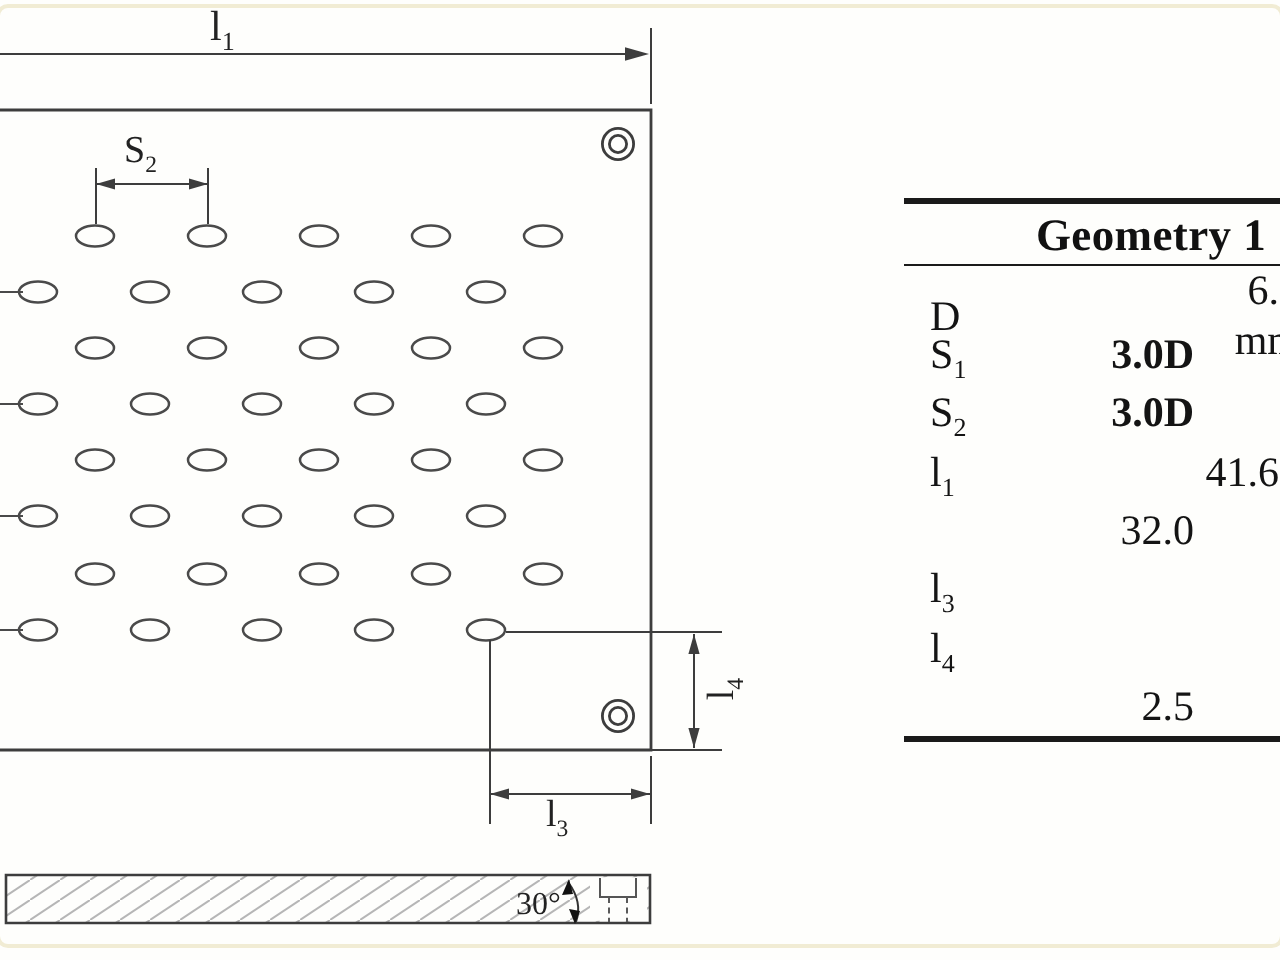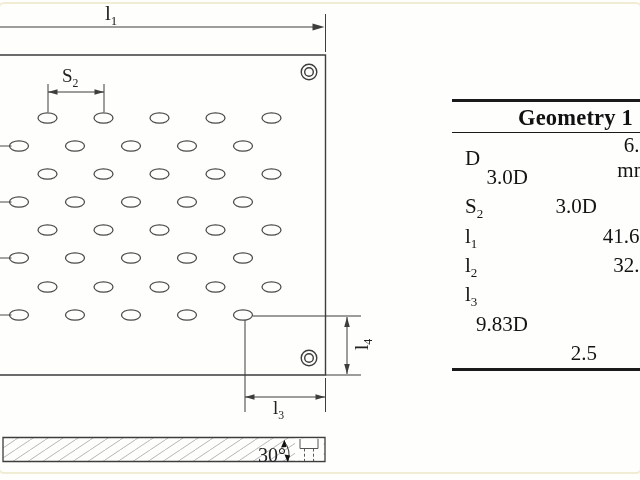--- a/index.html
+++ b/index.html
@@ -16,35 +16,35 @@
   #holes line{stroke:#4a4a4a;stroke-width:1;}
   .dlabel{
     position:absolute;color:#222;line-height:1;white-space:nowrap;
     font-family:"Liberation Serif",serif;
   }
   .dlabel sub{font-size:0.62em;line-height:0;}
   .lbl-l1{left:105px;top:3px;font-size:21px;}
   .lbl-s2{left:62px;top:66px;font-size:19px;}
   .lbl-l3{left:273px;top:398px;font-size:19px;}
   .lbl-l4{left:344px;top:335px;font-size:19px;width:34px;text-align:center;transform:rotate(-90deg);}
-  .lbl-angle{left:258px;top:445px;font-size:20px;}
+  .lbl-angle{left:258px;top:445px;font-size:16px;}
   .geo-table{
     position:absolute;left:452px;top:99px;width:247px;color:#141414;
   }
   .rule{background:#1a1a1a;}
   .r-top{height:2.6px;}
   .t-title{height:30px;line-height:31px;text-align:center;font-size:22.5px;font-weight:bold;letter-spacing:0.2px;color:#111;}
   .r-mid{height:1.7px;}
   .t-row{
     height:29.4px;display:grid;grid-template-columns:63px 69px 53px;
     padding-left:13px;align-items:center;font-size:21px;
   }
   .t-param{text-align:left;}
   .t-param sub{font-size:13px;line-height:0;}
-  .t-rel{text-align:right;}
+  .t-rel{text-align:right;font-weight:bold;}
   .t-abs{text-align:right;}
   .r-bot{height:2.6px;}
 </style>
 </head>
 <body>
 
 <div class="frame"></div>
 
 <svg width="640" height="480" viewBox="0 0 640 480">
   <defs>
@@ -166,44 +166,44 @@
   <div class="rule r-top"></div>
   <div class="t-title">Geometry 1</div>
   <div class="rule r-mid"></div>
   <div id="t-body">
       <div class="t-row">
         <div class="t-param"><span>D</span><sub></sub></div>
         <div class="t-rel"></div>
         <div class="t-abs">6.0 mm</div>
       </div>
       <div class="t-row">
+        <div class="t-param"><span>S</span><sub>1</sub></div>
         <div class="t-rel">3.0D</div>
         <div class="t-abs"></div>
       </div>
       <div class="t-row">
         <div class="t-param"><span>S</span><sub>2</sub></div>
         <div class="t-rel">3.0D</div>
         <div class="t-abs"></div>
       </div>
       <div class="t-row">
         <div class="t-param"><span>l</span><sub>1</sub></div>
         <div class="t-rel"></div>
         <div class="t-abs">41.67</div>
       </div>
       <div class="t-row">
-        <div class="t-param"><span>l</span><sub>2</sub></div>
         <div class="t-rel"></div>
         <div class="t-abs">32.0</div>
       </div>
       <div class="t-row">
         <div class="t-param"><span>l</span><sub>3</sub></div>
         <div class="t-abs"></div>
       </div>
       <div class="t-row">
-        <div class="t-rel">9.83D</div>
+        <div class="t-param"><span>l</span><sub>4</sub></div>
         <div class="t-abs"></div>
       </div>
       <div class="t-row">
         <div class="t-rel"></div>
         <div class="t-abs">2.5</div>
       </div>
     </div>
   <div class="rule r-bot"></div>
 </div>
 

